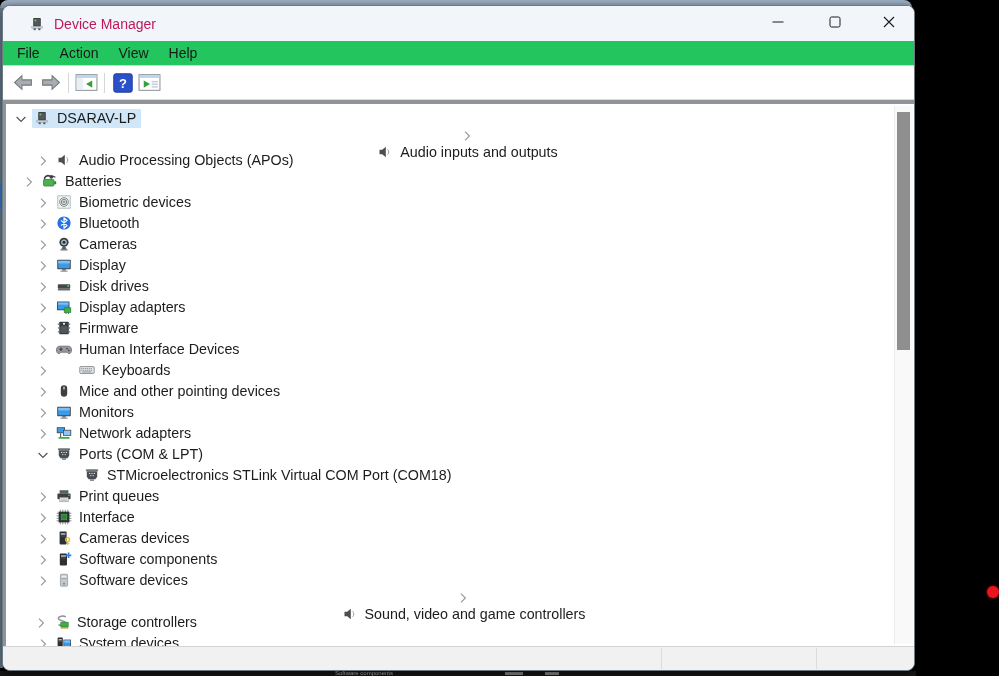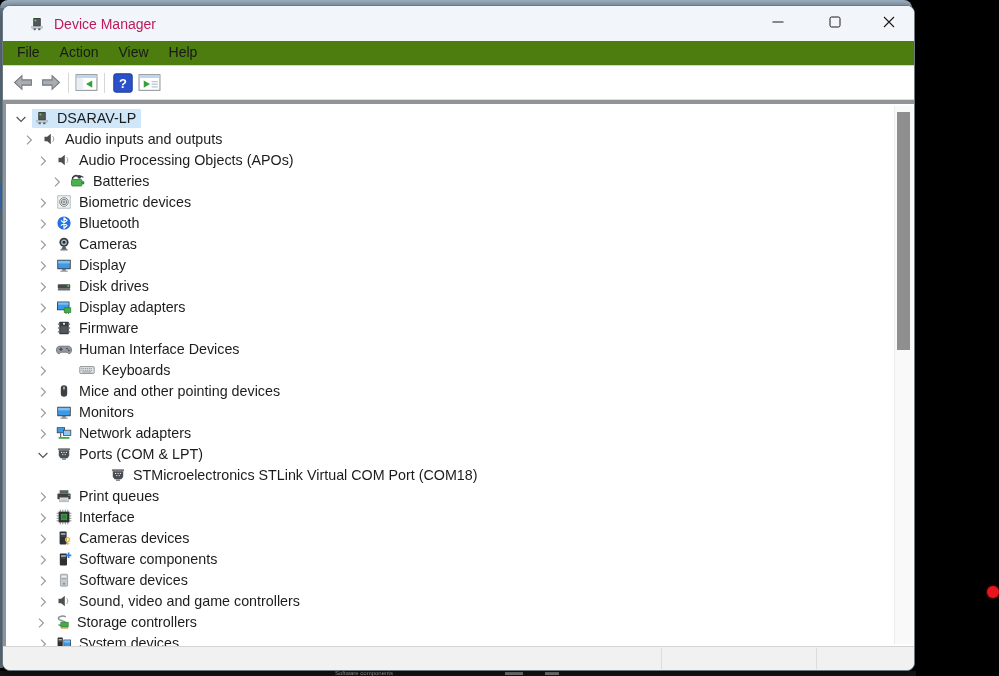--- a/index.html
+++ b/index.html
@@ -20,22 +20,22 @@
   .window{position:absolute;left:2px;top:5px;width:913px;height:666px;background:#fff;
           border:1px solid #6f7980;border-radius:8px;box-sizing:border-box;
           box-shadow:0 3px 10px rgba(0,0,0,.55);display:flex;flex-direction:column;overflow:hidden;}
 
   .titlebar{position:relative;height:35px;flex:0 0 35px;background:#f2f6fa;display:flex;align-items:center;}
   .titlebar .app-icon{margin-left:26px;width:16px;height:16px;flex:0 0 16px;}
   .titlebar .title{margin-left:9px;font-size:14px;color:#be185d;}
   .caption-btn{position:absolute;top:0;height:34px;width:45px;display:flex;align-items:center;justify-content:center;}
   .btn-min{left:752px;}.btn-max{left:809px;}.btn-close{left:863px;}
 
-  .menubar{height:24px;flex:0 0 24px;background:#4d7c0f;border-bottom:1px solid #d5d5d5;
-           display:flex;padding-left:4px;box-sizing:content-box;}
+  .menubar{height:24px;flex:0 0 24px;background:#22c55e;border-bottom:1px solid #d5d5d5;
+           display:flex;align-items:center;padding-left:4px;box-sizing:content-box;}
   .menu-item{padding:0 10px;font-size:14px;color:#191919;line-height:23px;}
 
   .toolbar{height:33px;flex:0 0 33px;background:#fff;border-bottom:1px solid #dcdcdc;
            display:flex;align-items:center;padding-left:7px;}
   .tb-btn{width:27px;height:25px;display:flex;align-items:center;justify-content:center;flex:0 0 27px;}
   .tb-sep{width:1px;height:20px;background:#d6d6d6;margin:0 4px;flex:0 0 1px;}
 
   .tree-top-band{height:4px;flex:0 0 4px;background:#909498;}
 
   .tree-area{position:relative;flex:1 1 auto;background:#fff;overflow:hidden;
@@ -174,21 +174,21 @@
                   <rect x="4.2" y="2" width="7.6" height="8.5" rx="0.8" fill="#3d4043"></rect>
                   <rect x="5.2" y="3" width="5.6" height="6.5" fill="#54585c"></rect>
                   <circle cx="6.4" cy="4.4" r="1" fill="#4fd84f"></circle>
                   <rect x="2.8" y="10.5" width="10.4" height="1.8" fill="#c6cdd4" stroke="#8a9096" stroke-width="0.4"></rect>
                   <rect x="4.6" y="12.3" width="2.2" height="1.9" fill="#5a5f64"></rect>
                   <rect x="9.2" y="12.3" width="2.2" height="1.9" fill="#5a5f64"></rect>
                 </svg></span>
               <span class="row-label">DSARAV-LP</span>
             </span>
           </div>
-          <div class="tree-row" style="padding-left: 16px;">
+          <div class="tree-row" style="padding-left: 38px; flex-direction: column;">
             <span class="chev">
               <svg viewBox="0 0 14 14" width="14" height="14">
                 <path d="M5 2.6l4.4 4.4L5 11.4" fill="none" stroke="#9a9a9a" stroke-width="1.2"></path>
               </svg>
             </span>
             <span class="row-content">
               <span class="dev-icon"><svg viewBox="0 0 16 16" width="16" height="16">
                   <path d="M2.5 5.8H5.2L8.8 2.8v10.4L5.2 10.2H2.5z" fill="#4b4f52"></path>
                   <path d="M10.6 5.2c1.6 1.5 1.6 4.1 0 5.6" stroke="#9aa0a5" stroke-width="1" fill="none"></path>
                 </svg></span>
@@ -202,21 +202,21 @@
               </svg>
             </span>
             <span class="row-content">
               <span class="dev-icon"><svg viewBox="0 0 16 16" width="16" height="16">
                   <path d="M2.5 5.8H5.2L8.8 2.8v10.4L5.2 10.2H2.5z" fill="#4b4f52"></path>
                   <path d="M10.6 5.2c1.6 1.5 1.6 4.1 0 5.6" stroke="#9aa0a5" stroke-width="1" fill="none"></path>
                 </svg></span>
               <span class="row-label">Audio Processing Objects (APOs)</span>
             </span>
           </div>
-          <div class="tree-row" style="padding-left: 44px;">
+          <div class="tree-row" style="padding-left: 16px;">
             <span class="chev">
               <svg viewBox="0 0 14 14" width="14" height="14">
                 <path d="M5 2.6l4.4 4.4L5 11.4" fill="none" stroke="#9a9a9a" stroke-width="1.2"></path>
               </svg>
             </span>
             <span class="row-content">
               <span class="dev-icon"><svg viewBox="0 0 16 16" width="16" height="16">
                   <path d="M2.5 6.5C2 3.5 5.5 1.8 8 3.2" fill="none" stroke="#3c4043" stroke-width="1.6"></path>
                   <circle cx="9.3" cy="3.8" r="1.9" fill="#3c4043"></circle>
                   <rect x="10.8" y="2.6" width="3" height="1.1" fill="#3c4043" transform="rotate(20 10.8 2.6)"></rect>
@@ -457,21 +457,21 @@
                     <circle cx="8" cy="6.4" r="0.7"></circle>
                     <circle cx="10.4" cy="6.4" r="0.7"></circle>
                     <circle cx="6.8" cy="8.6" r="0.7"></circle>
                     <circle cx="9.2" cy="8.6" r="0.7"></circle>
                   </g>
                   <rect x="6" y="12.2" width="4" height="1.8" fill="#8a9096"></rect>
                 </svg></span>
               <span class="row-label">Ports (COM &amp; LPT)</span>
             </span>
           </div>
-          <div class="tree-row" style="padding-left: 58px; margin-left: 26px;">
+          <div class="tree-row" style="padding-left: 58px;">
             <span class="chev"></span>
             <span class="row-content">
               <span class="dev-icon"><svg viewBox="0 0 16 16" width="16" height="16">
                   <rect x="1.8" y="2.2" width="12.4" height="2" rx="1" fill="#70757a"></rect>
                   <path d="M2.8 4.2h10.4v5.6l-1.8 2.4H4.6L2.8 9.8z" fill="#4a4e52"></path>
                   <g fill="#dde1e4">
                     <circle cx="5.6" cy="6.4" r="0.7"></circle>
                     <circle cx="8" cy="6.4" r="0.7"></circle>
                     <circle cx="10.4" cy="6.4" r="0.7"></circle>
                     <circle cx="6.8" cy="8.6" r="0.7"></circle>
@@ -575,21 +575,21 @@
             <span class="row-content">
               <span class="dev-icon"><svg viewBox="0 0 16 16" width="16" height="16">
                   <rect x="4.4" y="2.2" width="7.2" height="12" rx="1" fill="#c3c8cd" stroke="#8a9096" stroke-width="0.7"></rect>
                   <rect x="5.6" y="3.8" width="4.8" height="1.6" fill="#eef1f3"></rect>
                   <rect x="5.6" y="6.2" width="4.8" height="0.9" fill="#9aa0a5"></rect>
                   <circle cx="8" cy="11.8" r="1" fill="#7a8085"></circle>
                 </svg></span>
               <span class="row-label">Software devices</span>
             </span>
           </div>
-          <div class="tree-row" style="padding-left: 30px;">
+          <div class="tree-row" style="padding-left: 30px; flex-direction: column;">
             <span class="chev">
               <svg viewBox="0 0 14 14" width="14" height="14">
                 <path d="M5 2.6l4.4 4.4L5 11.4" fill="none" stroke="#9a9a9a" stroke-width="1.2"></path>
               </svg>
             </span>
             <span class="row-content">
               <span class="dev-icon"><svg viewBox="0 0 16 16" width="16" height="16">
                   <path d="M2.5 5.8H5.2L8.8 2.8v10.4L5.2 10.2H2.5z" fill="#4b4f52"></path>
                   <path d="M10.6 5.2c1.6 1.5 1.6 4.1 0 5.6" stroke="#9aa0a5" stroke-width="1" fill="none"></path>
                 </svg></span>

